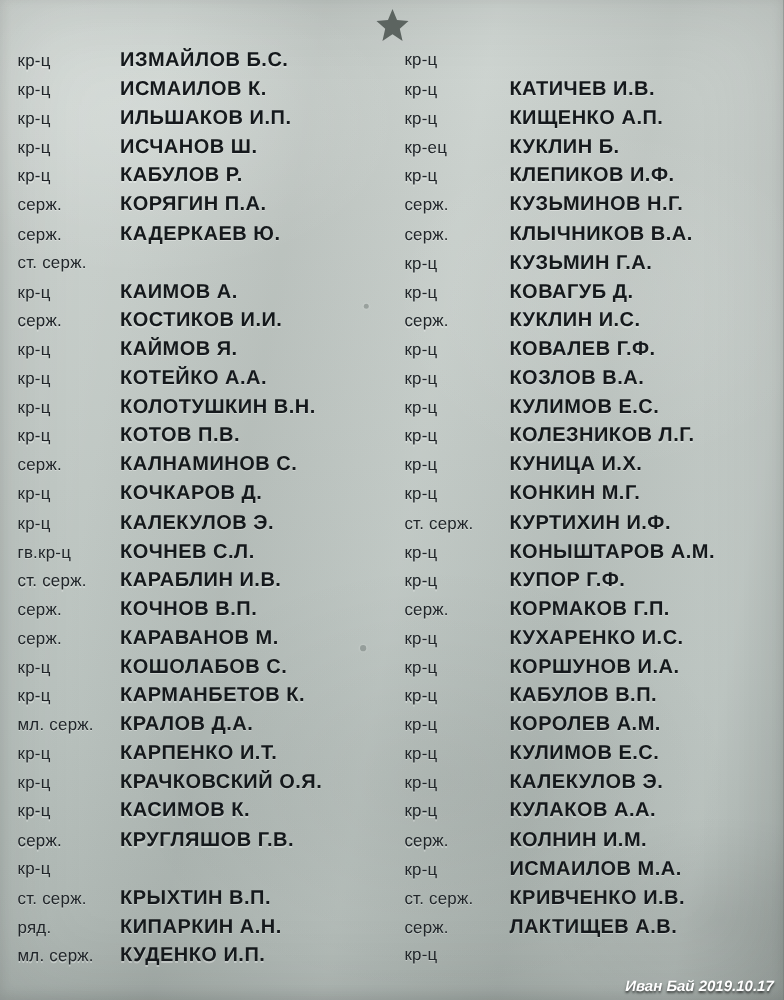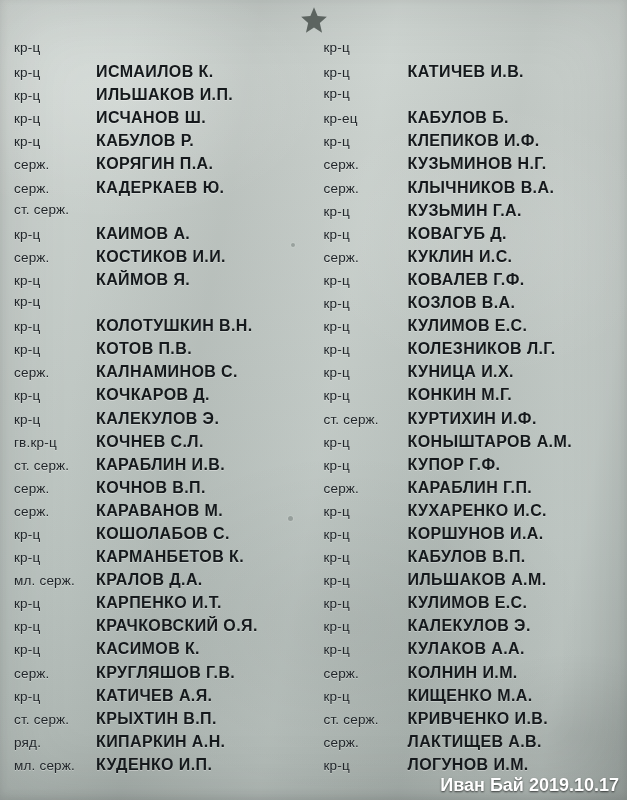--- a/index.html
+++ b/index.html
@@ -99,44 +99,46 @@
     box-shadow: 0 0 2px rgba(255,255,255,0.4);
     z-index: 2;
   }
   .b1 { left: 291px; top: 243px; width: 4px; height: 4px; }
   .b2 { left: 288px; top: 516px; width: 5px; height: 5px; }
 
   .watermark {
     position: absolute;
     right: 8px;
     bottom: 4px;
-    font-size: 18px;
+    font-size: 12px;
     font-weight: 700;
     color: #ffffff;
     text-shadow: 0 1px 2px rgba(0,0,0,0.65);
     z-index: 4;
     white-space: nowrap;
+    font-style: italic;
   }
 </style>
 </head>
 <body>
 
 <div id="plaque">
 
   <div class="star">
     <svg viewBox="0 0 24 24" aria-hidden="true">
       <polygon points="12,1 15.1,8.6 23,9.2 17,14.5 18.9,23 12,18.4 5.1,23 7,14.5 1,9.2 8.9,8.6" fill="currentColor"></polygon>
     </svg>
   </div>
 
   <div class="columns">
 
     <div class="col left">
       <div class="entry">
           <span class="rank">кр-ц</span>
+          <span class="name">ИЗМАЙЛОВ Б.С.</span>
         </div>
       <div class="entry">
           <span class="rank">кр-ц</span>
           <span class="name">ИСМАИЛОВ К.</span>
         </div>
       <div class="entry">
           <span class="rank">кр-ц</span>
           <span class="name">ИЛЬШАКОВ И.П.</span>
         </div>
       <div class="entry">
@@ -165,20 +167,21 @@
       <div class="entry">
           <span class="rank">серж.</span>
           <span class="name">КОСТИКОВ И.И.</span>
         </div>
       <div class="entry">
           <span class="rank">кр-ц</span>
           <span class="name">КАЙМОВ Я.</span>
         </div>
       <div class="entry">
           <span class="rank">кр-ц</span>
+          <span class="name">КОТЕЙКО А.А.</span>
         </div>
       <div class="entry">
           <span class="rank">кр-ц</span>
           <span class="name">КОЛОТУШКИН В.Н.</span>
         </div>
       <div class="entry">
           <span class="rank">кр-ц</span>
           <span class="name">КОТОВ П.В.</span>
         </div>
       <div class="entry">
@@ -232,21 +235,20 @@
       <div class="entry">
           <span class="rank">кр-ц</span>
           <span class="name">КАСИМОВ К.</span>
         </div>
       <div class="entry">
           <span class="rank">серж.</span>
           <span class="name">КРУГЛЯШОВ Г.В.</span>
         </div>
       <div class="entry">
           <span class="rank">кр-ц</span>
-          <span class="name">КАТИЧЕВ А.Я.</span>
         </div>
       <div class="entry">
           <span class="rank">ст. серж.</span>
           <span class="name">КРЫХТИН В.П.</span>
         </div>
       <div class="entry">
           <span class="rank">ряд.</span>
           <span class="name">КИПАРКИН А.Н.</span>
         </div>
       <div class="entry">
@@ -258,24 +260,25 @@
     <div class="col right">
       <div class="entry">
           <span class="rank">кр-ц</span>
         </div>
       <div class="entry">
           <span class="rank">кр-ц</span>
           <span class="name">КАТИЧЕВ И.В.</span>
         </div>
       <div class="entry">
           <span class="rank">кр-ц</span>
+          <span class="name">КИЩЕНКО А.П.</span>
         </div>
       <div class="entry">
           <span class="rank">кр-ец</span>
-          <span class="name">КАБУЛОВ Б.</span>
+          <span class="name">КУКЛИН Б.</span>
         </div>
       <div class="entry">
           <span class="rank">кр-ц</span>
           <span class="name">КЛЕПИКОВ И.Ф.</span>
         </div>
       <div class="entry">
           <span class="rank">серж.</span>
           <span class="name">КУЗЬМИНОВ Н.Г.</span>
         </div>
       <div class="entry">
@@ -325,69 +328,68 @@
       <div class="entry">
           <span class="rank">кр-ц</span>
           <span class="name">КОНЫШТАРОВ А.М.</span>
         </div>
       <div class="entry">
           <span class="rank">кр-ц</span>
           <span class="name">КУПОР Г.Ф.</span>
         </div>
       <div class="entry">
           <span class="rank">серж.</span>
-          <span class="name">КАРАБЛИН Г.П.</span>
+          <span class="name">КОРМАКОВ Г.П.</span>
         </div>
       <div class="entry">
           <span class="rank">кр-ц</span>
           <span class="name">КУХАРЕНКО И.С.</span>
         </div>
       <div class="entry">
           <span class="rank">кр-ц</span>
           <span class="name">КОРШУНОВ И.А.</span>
         </div>
       <div class="entry">
           <span class="rank">кр-ц</span>
           <span class="name">КАБУЛОВ В.П.</span>
         </div>
       <div class="entry">
           <span class="rank">кр-ц</span>
-          <span class="name">ИЛЬШАКОВ А.М.</span>
+          <span class="name">КОРОЛЕВ А.М.</span>
         </div>
       <div class="entry">
           <span class="rank">кр-ц</span>
           <span class="name">КУЛИМОВ Е.С.</span>
         </div>
       <div class="entry">
           <span class="rank">кр-ц</span>
           <span class="name">КАЛЕКУЛОВ Э.</span>
         </div>
       <div class="entry">
           <span class="rank">кр-ц</span>
           <span class="name">КУЛАКОВ А.А.</span>
         </div>
       <div class="entry">
           <span class="rank">серж.</span>
           <span class="name">КОЛНИН И.М.</span>
         </div>
       <div class="entry">
           <span class="rank">кр-ц</span>
-          <span class="name">КИЩЕНКО М.А.</span>
+          <span class="name">ИСМАИЛОВ М.А.</span>
         </div>
       <div class="entry">
           <span class="rank">ст. серж.</span>
           <span class="name">КРИВЧЕНКО И.В.</span>
         </div>
       <div class="entry">
           <span class="rank">серж.</span>
           <span class="name">ЛАКТИЩЕВ А.В.</span>
         </div>
       <div class="entry">
           <span class="rank">кр-ц</span>
-          <span class="name">ЛОГУНОВ И.М.</span>
         </div>
     </div>
 
   </div>
 
   <div class="blemish b1"></div>
   <div class="blemish b2"></div>
 
   <div class="watermark">Иван Бай 2019.10.17</div>
 </div>

